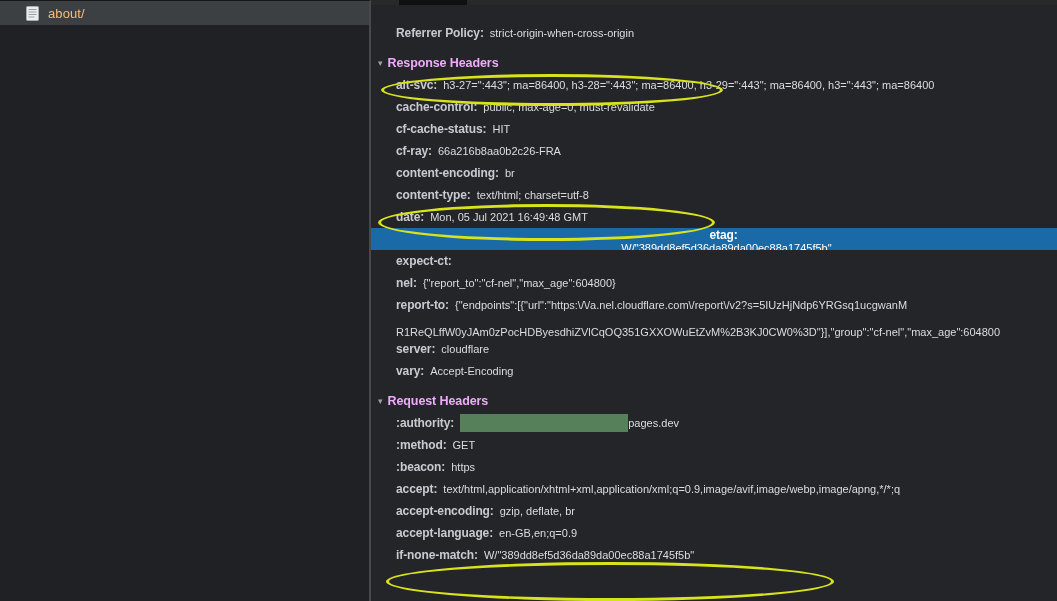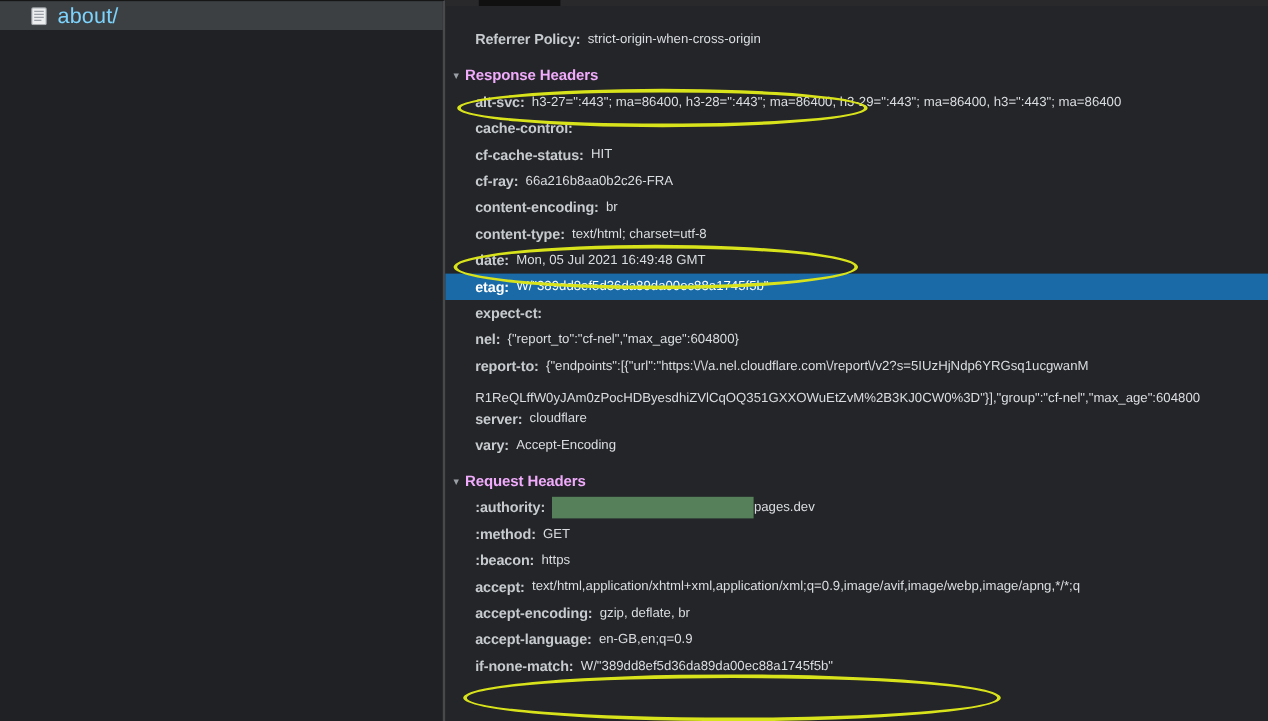--- a/index.html
+++ b/index.html
@@ -9,31 +9,31 @@
     --sb-sel:#3c4043;
   }
   *{box-sizing:border-box;margin:0;padding:0;}
   body{margin:0;background:#141414;font-family:"Liberation Sans",sans-serif;}
   .app{position:relative;width:1057px;height:601px;display:flex;overflow:hidden;background:#242528;}
 
   
   .sidebar{width:371px;flex:none;background:#202124;border-right:2px solid #48494b;border-top:1px solid #161617;}
   .req-row{height:24px;display:flex;align-items:center;padding-left:26px;background:var(--sb-sel);}
   .req-icon{width:13px;height:15px;flex:none;margin-right:9px;display:inline-flex;}
-  .req-label{font-size:18px;color:#7dd3fc;letter-spacing:.1px;}
+  .req-label{font-size:13px;color:#fdba74;letter-spacing:.1px;}
 
   
   .headers{position:relative;flex:1;overflow:hidden;padding-top:22px;}
   .topstrip{position:absolute;top:0;left:0;right:0;height:5px;background:#29292c;}
   .topstrip-thumb{position:absolute;top:0;left:28px;width:68px;height:5px;background:#101011;}
 
   .hrow{height:22px;display:flex;align-items:center;padding-left:25px;white-space:pre;overflow:hidden;}
   .hname{font-weight:bold;font-size:12px;letter-spacing:-.1px;color:#c7cbcf;margin-right:6px;flex:none;}
   .hval{font-family:Liberation Sans, sans-serif;font-size:11px;color:#dadde1;flex:none;}
-  .hrow.hl{background:var(--sel);}
+  .hrow.hl{background:var(--sel);flex-direction:column;}
   .hrow.hl .hname,.hrow.hl .hval{color:#ffffff;}
   .hrow.cont{margin-top:0;align-items:flex-end;}
 
   .sect{height:22px;margin-top:8px;display:flex;align-items:center;padding-left:7px;}
   .tri{color:#9aa0a6;font-size:9px;margin-right:5px;flex:none;}
   .sect-title{font-weight:bold;font-size:12.5px;letter-spacing:-.1px;color:#f0abfc;}
 
   .redact{display:inline-block;width:168px;height:18px;background:var(--redact);flex:none;}
 
   .ellipse{position:absolute;border:3px solid var(--ann);border-radius:50%;pointer-events:none;background:transparent;}
@@ -66,21 +66,21 @@
       <div class="topstrip-thumb"></div>
     </div>
 
     <div id="rows-root">
         <div class="hrow"><span class="hname">Referrer Policy:</span><span class="hval">strict-origin-when-cross-origin</span></div>
         <div class="sect">
           <span class="tri">▾</span>
           <span class="sect-title">Response Headers</span>
         </div>
         <div class="hrow"><span class="hname">alt-svc:</span><span class="hval">h3-27=":443"; ma=86400, h3-28=":443"; ma=86400, h3-29=":443"; ma=86400, h3=":443"; ma=86400</span></div>
-        <div class="hrow"><span class="hname">cache-control:</span></div>
+        <div class="hrow"><span class="hname">cache-control:</span><span class="hval">public, max-age=0, must-revalidate</span></div>
         <div class="hrow"><span class="hname">cf-cache-status:</span><span class="hval">HIT</span></div>
         <div class="hrow"><span class="hname">cf-ray:</span><span class="hval">66a216b8aa0b2c26-FRA</span></div>
         <div class="hrow"><span class="hname">content-encoding:</span><span class="hval">br</span></div>
         <div class="hrow"><span class="hname">content-type:</span><span class="hval">text/html; charset=utf-8</span></div>
         <div class="hrow"><span class="hname">date:</span><span class="hval">Mon, 05 Jul 2021 16:49:48 GMT</span></div>
         <div class="hrow hl"><span class="hname">etag:</span><span class="hval">W/"389dd8ef5d36da89da00ec88a1745f5b"</span></div>
         <div class="hrow"><span class="hname">expect-ct:</span></div>
         <div class="hrow"><span class="hname">nel:</span><span class="hval">{"report_to":"cf-nel","max_age":604800}</span></div>
         <div class="hrow"><span class="hname">report-to:</span><span class="hval">{"endpoints":[{"url":"https:\/\/a.nel.cloudflare.com\/report\/v2?s=5IUzHjNdp6YRGsq1ucgwanM</span></div>
         <div class="hrow cont"><span class="hval">R1ReQLffW0yJAm0zPocHDByesdhiZVlCqOQ351GXXOWuEtZvM%2B3KJ0CW0%3D"}],"group":"cf-nel","max_age":604800</span></div>

